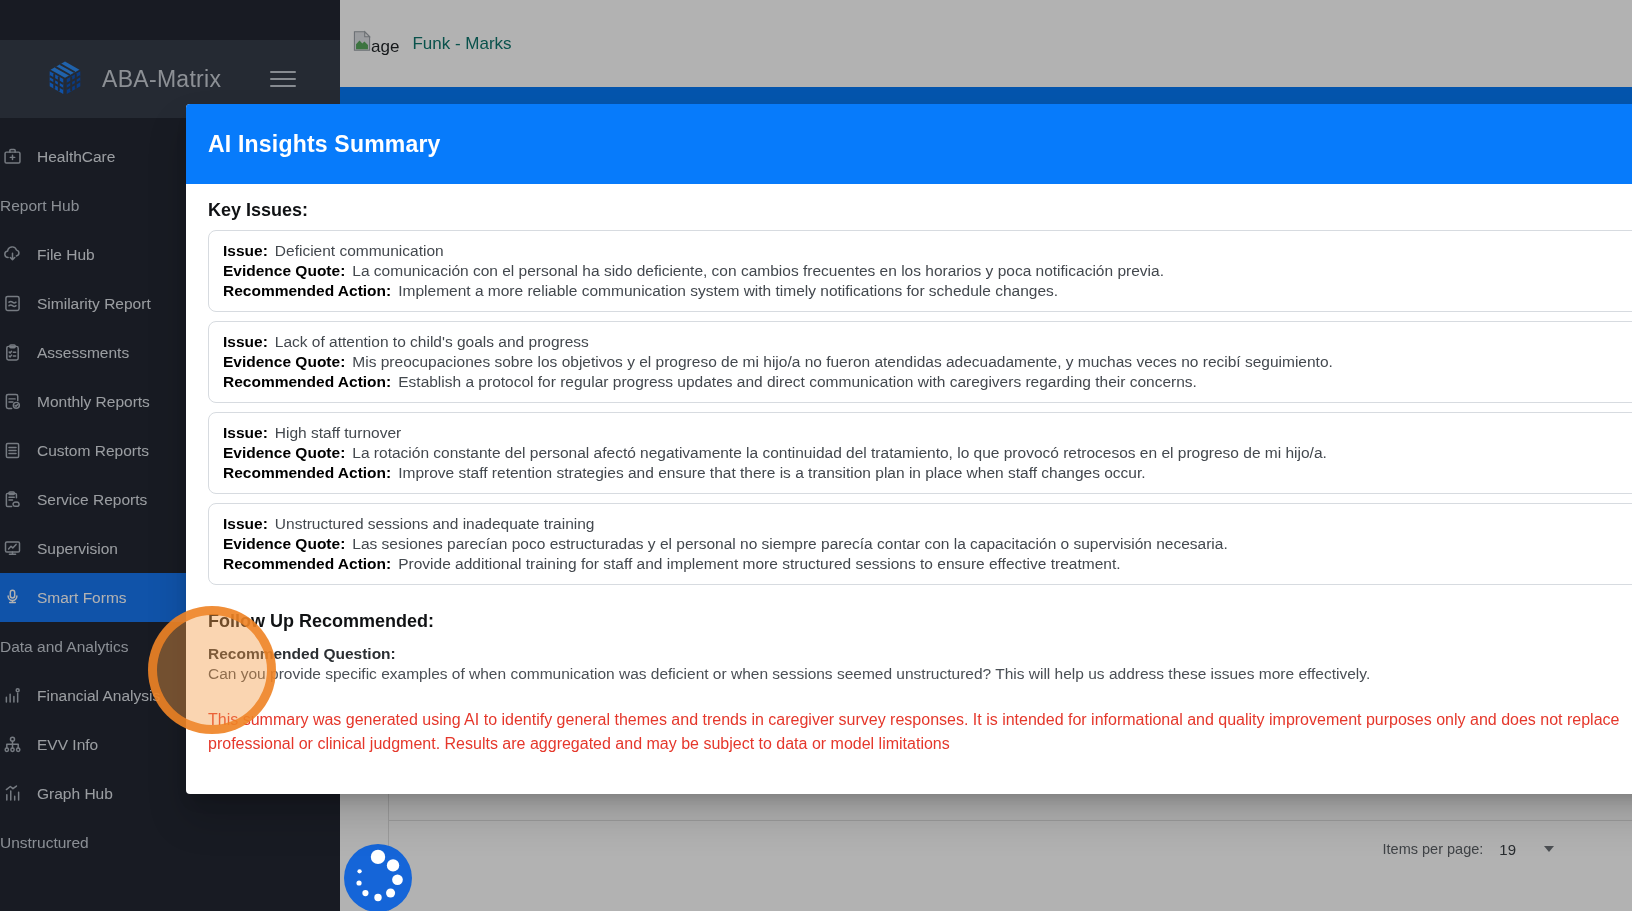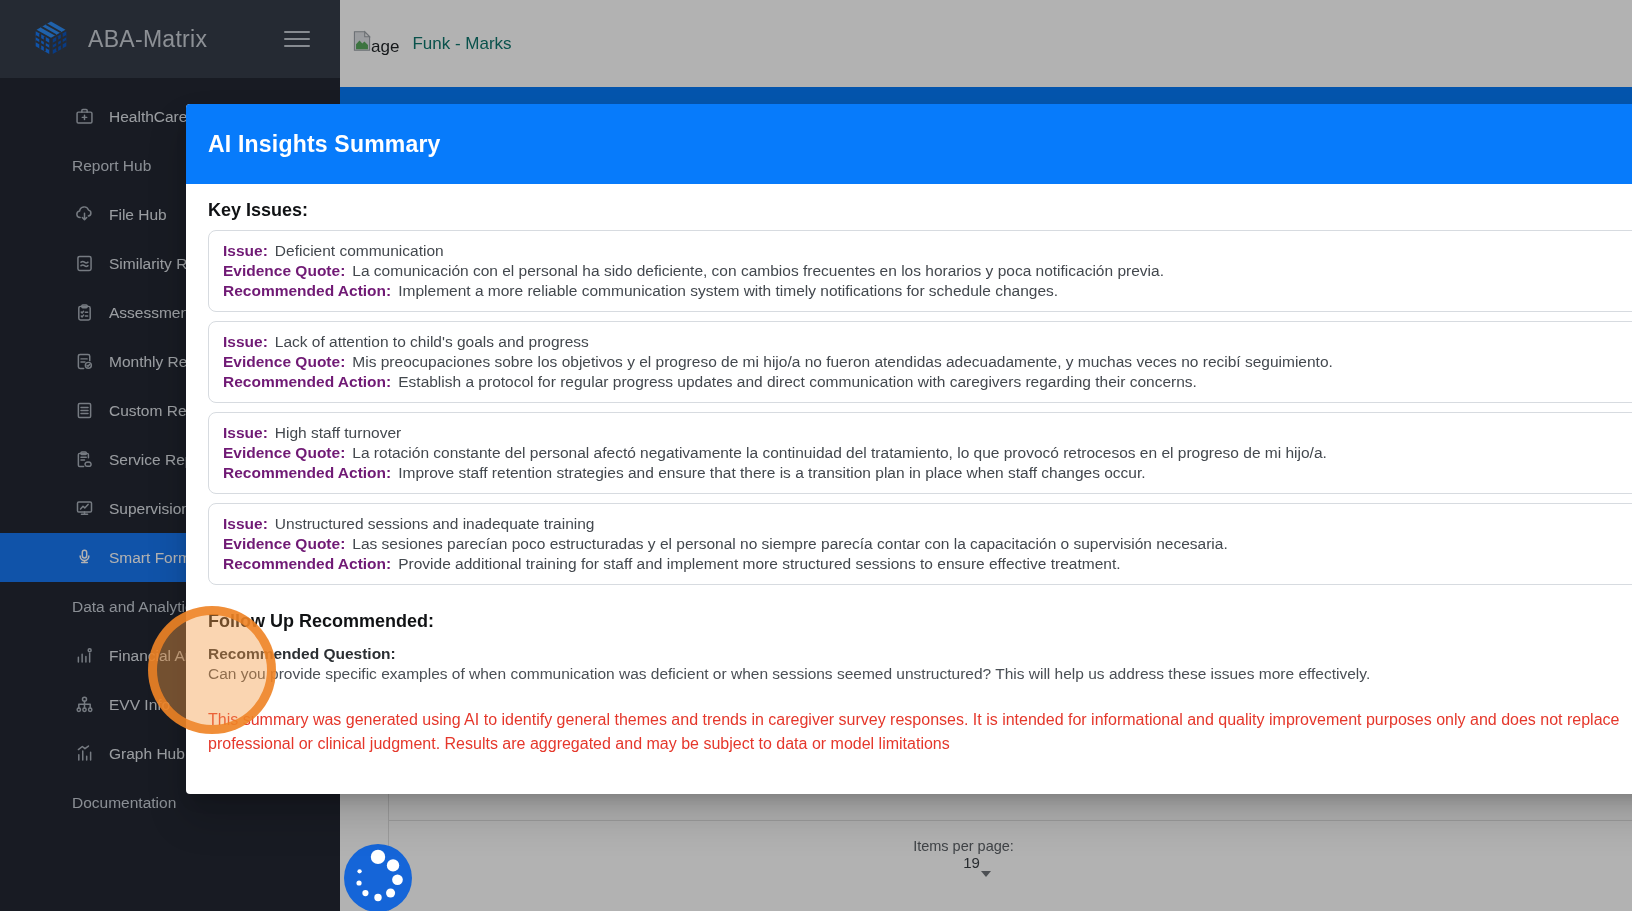--- a/index.html
+++ b/index.html
@@ -10,35 +10,35 @@
   .topbar { position:absolute; left:340px; top:0; right:0; height:87px; background:#fff;
             display:flex; align-items:center; padding-left:9px; z-index:1; }
   .broken-img { width:26px; height:26px; margin-top:-6px; }
   .broken-alt { font-size:17px; color:#1f2326; margin-left:-4px; align-self:flex-end; margin-bottom:30px; }
   .client-title { font-size:17px; color:#0f766e; margin-left:13px; }
   .toolbar-strip { position:absolute; left:340px; top:87px; right:0; height:17px; background:#077af8; z-index:1; }
   .content-area { position:absolute; left:340px; top:104px; right:0; bottom:0; background:#fff; z-index:1; }
   .content-vline { position:absolute; left:48px; top:0; bottom:0; width:1px; background:#e0e0e0; }
   .paginator-divider { position:absolute; left:49px; right:0; top:716px; height:1px; background:#e0e0e0; }
   .paginator { position:absolute; left:49px; right:0; top:717px; height:56px; display:flex;
-               align-items:center; justify-content:flex-end; padding-right:78px; gap:0;flex-direction:column; }
+               align-items:center; justify-content:flex-end; padding-right:78px; gap:0; }
   .pag-label { font-size:14.5px; color:#5c6166; margin-right:16px; }
   .pag-value { font-size:15px; color:#3a3f44; }
   .pag-caret { width:0; height:0; border-left:5.5px solid transparent; border-right:5.5px solid transparent;
                border-top:6px solid #6d7277; margin-left:28px; }
 
   
   .sidebar { position:absolute; left:0; top:0; width:340px; height:911px; background:#232833; z-index:2; }
-  .logo-bar { height:78px; background:#363d49; display:flex; align-items:center; padding:0 30px; }
+  .logo-bar { height:78px; background:#363d49; display:flex; align-items:center; padding:0 44px;margin-top:40px; }
   .logo-icon { width:42px; height:42px; flex:none; }
   .logo-text { font-size:23px; color:#c9ced6; margin-left:16px; letter-spacing:.3px; white-space:nowrap; }
   .hamburger { margin-left:auto; width:26px; cursor:pointer; }
   .hamburger span { display:block; height:2.6px; background:#c2c8d0; border-radius:2px; margin:4.6px 0; }
   .nav { padding-top:14px; }
-  .srow { height:49px; display:flex; align-items:center; padding-left:72px; white-space:nowrap; cursor:pointer; }
+  .srow { height:49px; display:flex; align-items:center; white-space:nowrap; cursor:pointer; }
   .srow .sicon { width:24px; height:24px; margin-right:13px; color:#aab1bb; flex:none; display:flex;
                  align-items:center; justify-content:center; }
   .srow .slabel { font-size:15.5px; color:#dde1e7; }
   .srow.section { cursor:default; }
   .srow.section .slabel { font-size:15.5px; color:#c6ccd5; }
   .srow.sel { background:#1877f2; }
   .srow.sel .slabel, .srow.sel .sicon { color:#ffffff; }
   .sicon svg { width:21px; height:21px; stroke:currentColor; fill:none; stroke-width:1.7;
                stroke-linecap:round; stroke-linejoin:round; }
 
@@ -48,21 +48,21 @@
          z-index:15; cursor:pointer; border:none; background:transparent; }
   .modal { position:absolute; left:186px; top:104px; width:1646px; height:690px; background:#fff;
            z-index:20; border-radius:4px; box-shadow:0 11px 15px -7px rgba(0,0,0,.2), 0 24px 38px 3px rgba(0,0,0,.14); }
   .modal-header { height:80px; background:#077bfb; border-radius:4px 4px 0 0; display:flex;
                   align-items:center; padding:0 22px; }
   .modal-title { color:#fff; font-size:23px; font-weight:bold; letter-spacing:.2px; }
   .modal-body { padding:16px 22px 30px 22px; }
   .section-heading { font-size:18px; font-weight:bold; color:#101214; }
   .issue-card { border:1px solid #d7dbe0; border-radius:8px; padding:10px 14px; margin-top:9px; }
   .cline { font-size:15.5px; color:#43484e; line-height:20px; white-space:nowrap; }
-  .cline b { color:#701a75; margin-right:7px; }
+  .cline b { color:#000000; margin-right:7px; }
   .followup-heading { font-size:18px; font-weight:bold; color:#101214; margin-top:26px; }
   .rq-label { font-size:15.5px; font-weight:bold; color:#2b2f33; margin-top:13px; }
   .rq-text { font-size:15.5px; color:#4a4f55; line-height:20px; margin-top:1px; }
   .disclaimer { margin-top:24px; font-size:16px; line-height:24px; color:#e5372b; max-width:1455px; }
   .click-ring { position:absolute; left:148px; top:606px; width:128px; height:128px; border-radius:50%;
                 border:9px solid rgba(238,130,35,.85); background:rgba(243,156,68,.42); z-index:40; }
 </style>
 </head>
 <body>
 
@@ -225,21 +225,21 @@
     <div class="srow item">
       <span class="sicon">
           <svg viewBox="0 0 24 24">
             <path d="M5.5 19.5v-6M10 19.5V9M14.5 19.5v-4.5M19 19.5v-9"></path>
             <path d="M5 7.5L9.5 4l3 2.5 4-3"></path>
           </svg>
         </span>
       <span class="slabel">Graph Hub</span>
     </div>
     <div class="srow section">
-      <span class="slabel">Documentation</span>
+      <span class="slabel">Unstructured</span>
     </div>
   </nav>
 </aside>
 
 <div class="backdrop"></div>
 
 <button class="fab">
   <svg viewBox="0 0 66 66" width="68" height="68">
     <circle cx="33" cy="33" r="33" fill="#1565d8"></circle>
     <circle cx="33" cy="12.5" r="7" fill="#fff"></circle>

